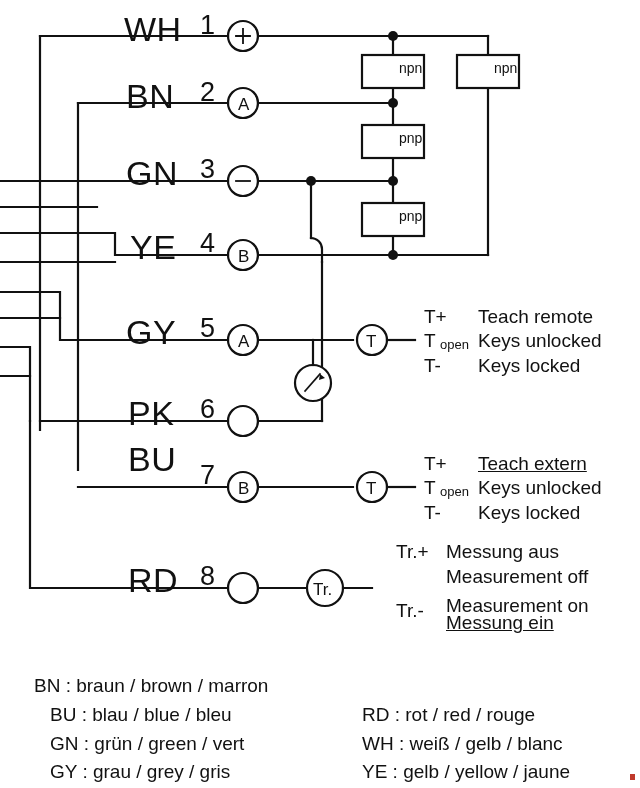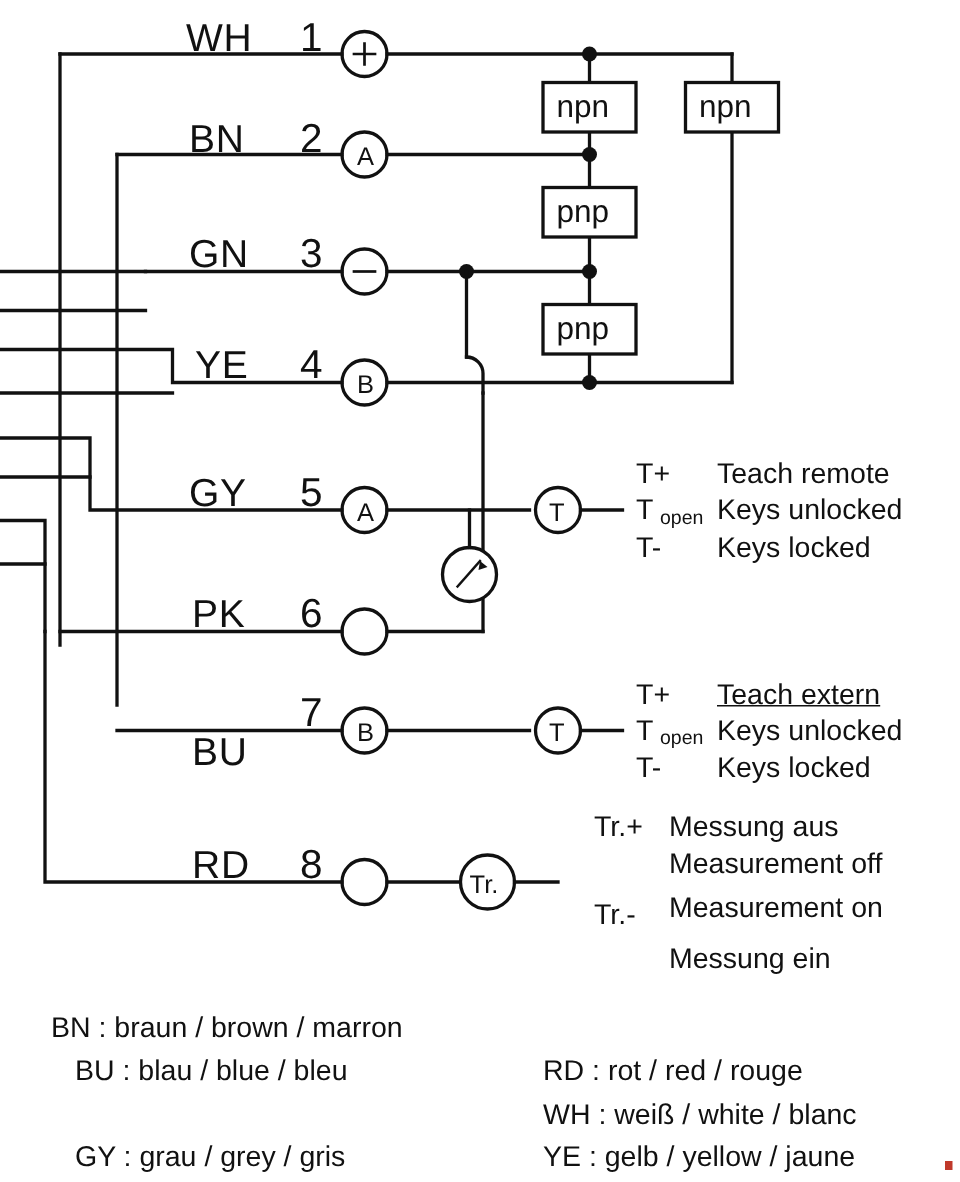--- a/index.html
+++ b/index.html
@@ -22,31 +22,32 @@
     position: absolute;
     left: 0;
     top: 0;
   }
   .lbl {
     position: absolute;
     white-space: pre;
     line-height: 1;
   }
   .wire-name {
-    font-size: 26px;
+    font-size: 34px;
     letter-spacing: 0.5px;
   }
   .pin-num {
     font-size: 27px;
   }
   .node-letter {
     font-size: 17px;
   }
   .box-lbl {
-    font-size: 21px;
+    font-size: 14px;
+    margin-left: 28px;
   }
   .teach-code {
     font-size: 19px;
   }
   .teach-sub {
     font-size: 13px;
   }
   .teach-text {
     font-size: 19px;
   }
@@ -167,21 +168,21 @@
 
   <div class="lbl wire-name" style="left:130px; top:230px;">YE</div>
   <div class="lbl pin-num" style="left:200px; top:230px;">4</div>
 
   <div class="lbl wire-name" style="left:126px; top:315px;">GY</div>
   <div class="lbl pin-num" style="left:200px; top:315px;">5</div>
 
   <div class="lbl wire-name" style="left:128px; top:396px;">PK</div>
   <div class="lbl pin-num" style="left:200px; top:396px;">6</div>
 
-  <div class="lbl wire-name" style="left:128px; top:488px;">BU</div>
+  <div class="lbl wire-name" style="left:128px; top:442px;">BU</div>
   <div class="lbl pin-num" style="left:200px; top:462px;">7</div>
 
   <div class="lbl wire-name" style="left:128px; top:563px;">RD</div>
   <div class="lbl pin-num" style="left:200px; top:563px;">8</div>
 
   <div class="lbl node-letter" style="left:238px; top:96px;">A</div>
   <div class="lbl node-letter" style="left:238px; top:248px;">B</div>
   <div class="lbl node-letter" style="left:238px; top:333px;">A</div>
   <div class="lbl node-letter" style="left:238px; top:480px;">B</div>
 
@@ -212,24 +213,25 @@
   <div class="lbl teach-text" style="left:478px; top:478px;">Keys unlocked</div>
 
   <div class="lbl teach-code" style="left:424px; top:503px;">T-</div>
   <div class="lbl teach-text" style="left:478px; top:503px;">Keys locked</div>
 
   <div class="lbl teach-code" style="left:396px; top:542px;">Tr.+</div>
   <div class="lbl teach-text" style="left:446px; top:542px;">Messung aus</div>
   <div class="lbl teach-text" style="left:446px; top:567px;">Measurement off</div>
 
   <div class="lbl teach-code" style="left:396px; top:601px;">Tr.-</div>
-  <div class="lbl teach-text" style="left:446px; top:630px;">Messung ein</div>
+  <div class="lbl teach-text" style="left:446px; top:613px;text-decoration:underline;">Messung ein</div>
   <div class="lbl teach-text" style="left:446px; top:596px;">Measurement on</div>
 
   <div class="lbl legend-line" style="left:34px;  top:676px;">BN : braun / brown / marron</div>
   <div class="lbl legend-line" style="left:50px;  top:705px;">BU : blau / blue / bleu</div>
+  <div class="lbl legend-line" style="left:50px;  top:734px;">GN : grün / green / vert</div>
   <div class="lbl legend-line" style="left:50px;  top:762px;">GY : grau / grey / gris</div>
 
   <div class="lbl legend-line" style="left:362px; top:705px;">RD : rot / red / rouge</div>
-  <div class="lbl legend-line" style="left:362px; top:734px;">WH : weiß / white / blanc</div>
+  <div class="lbl legend-line" style="left:362px; top:734px;">WH : weiß / gelb / blanc</div>
   <div class="lbl legend-line" style="left:362px; top:762px;">YE : gelb / yellow / jaune</div>
 
 </div>
 
 </body></html>

